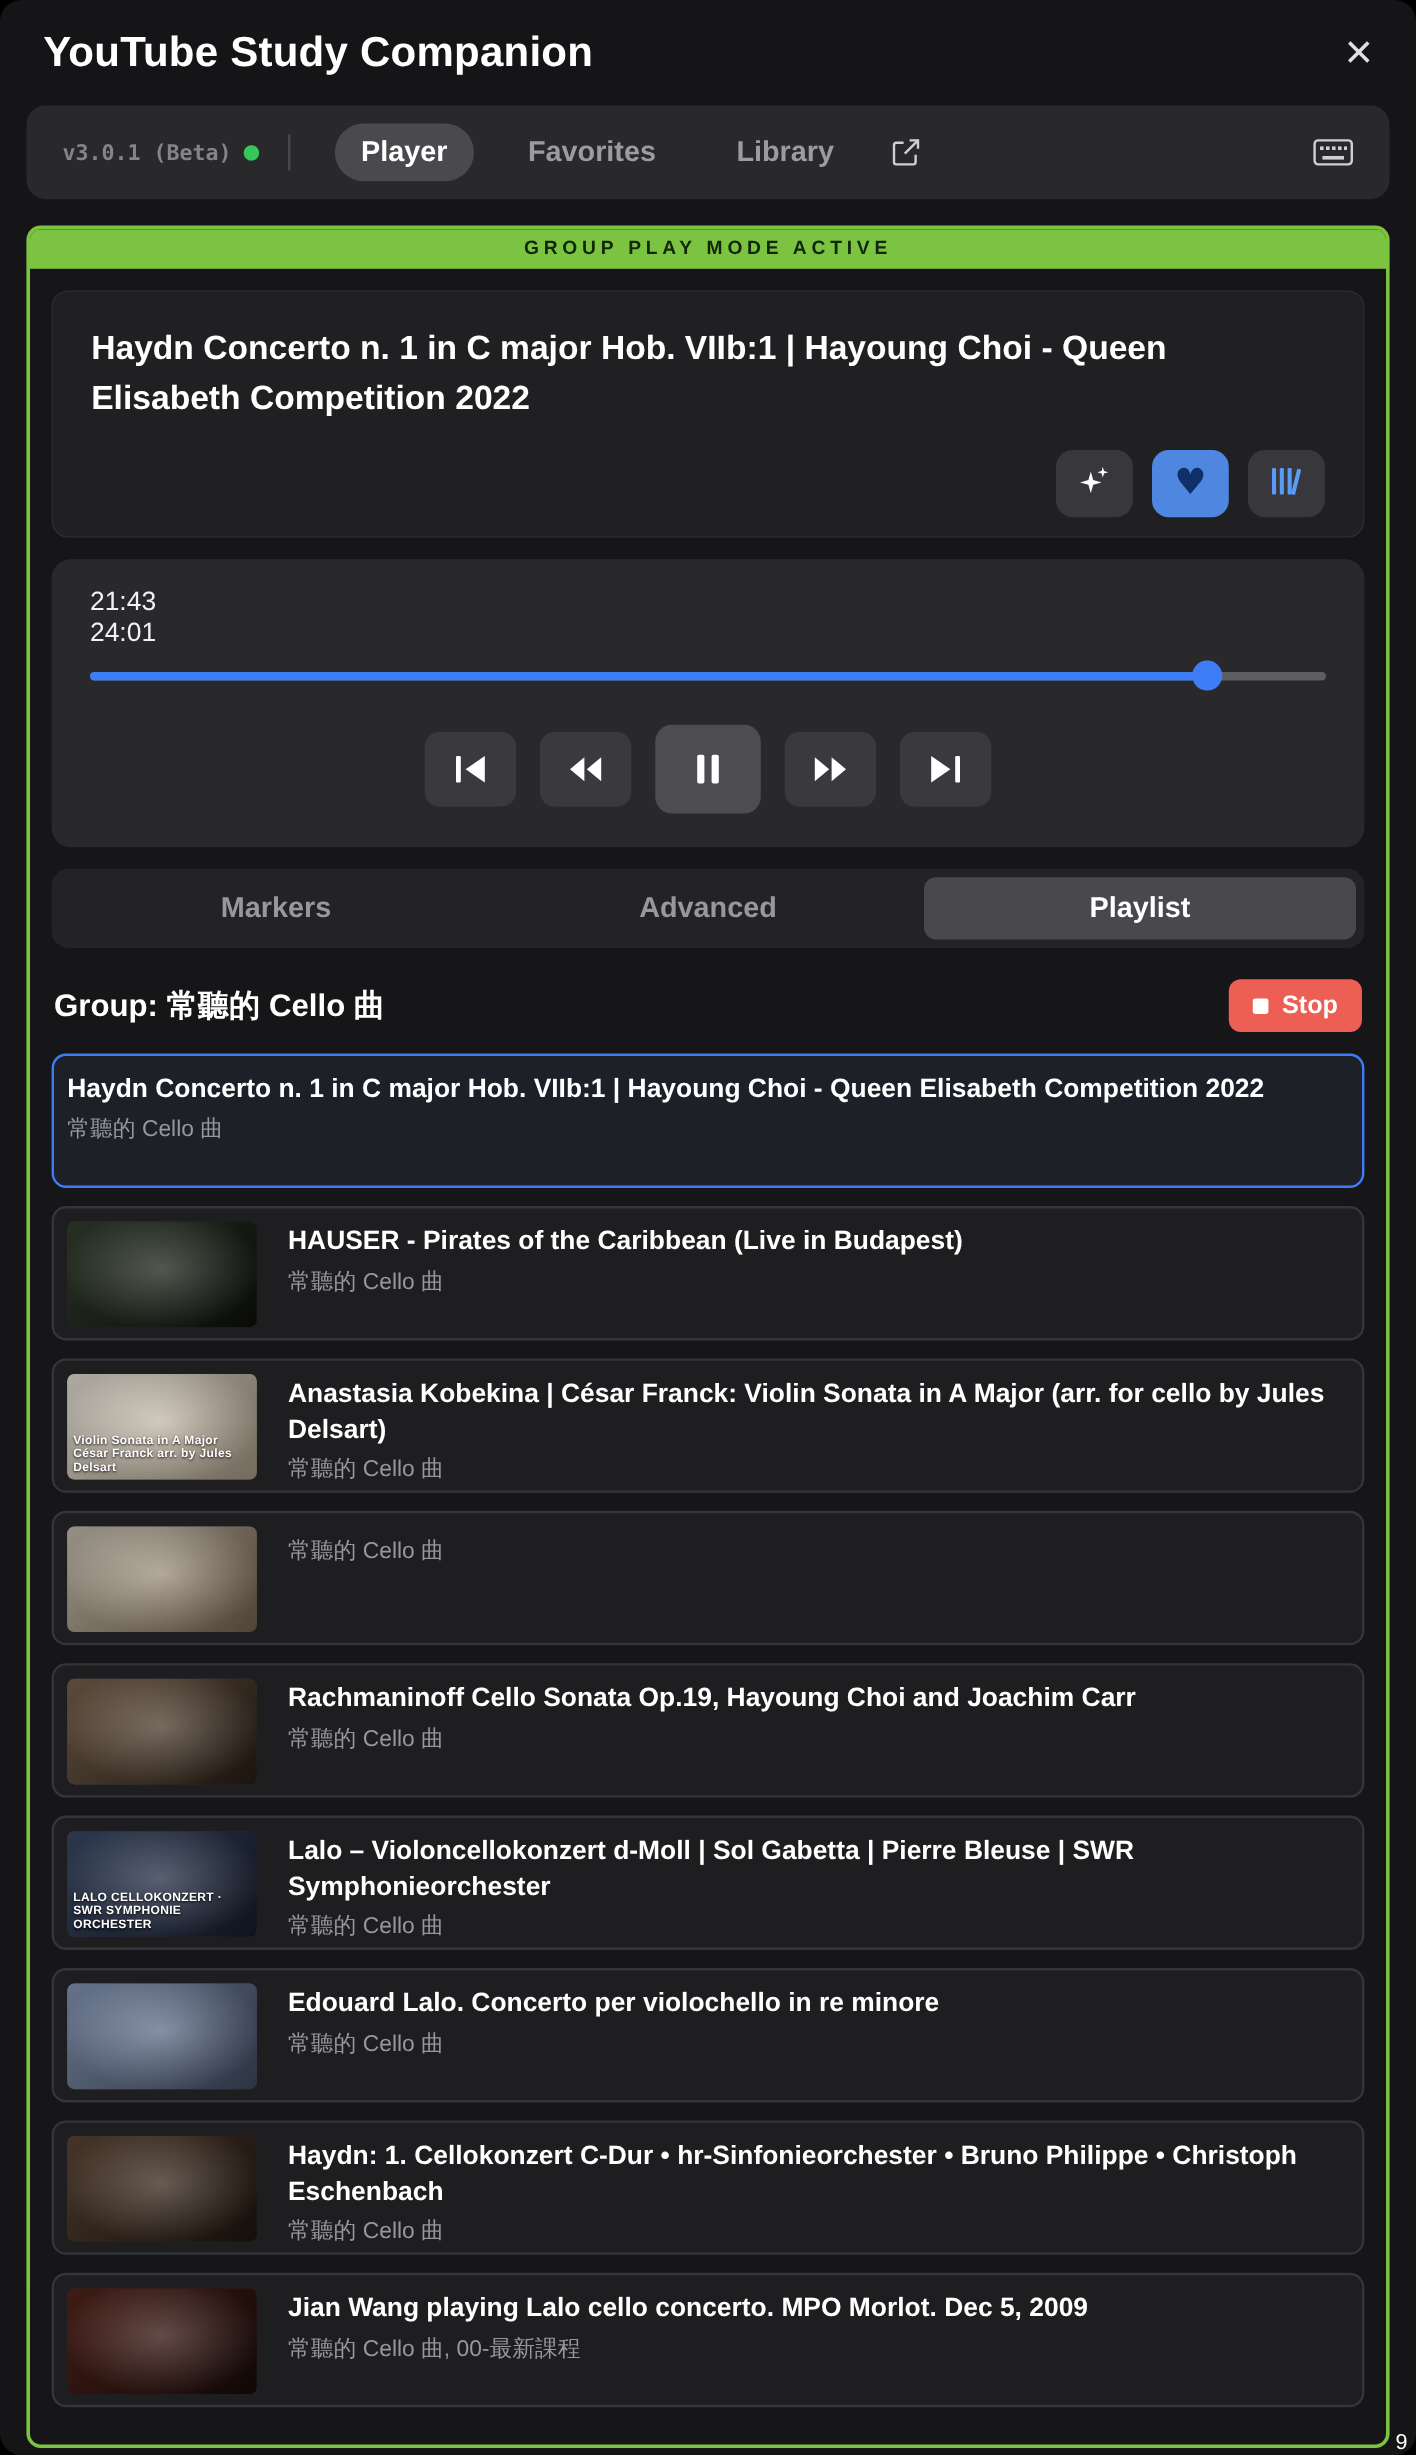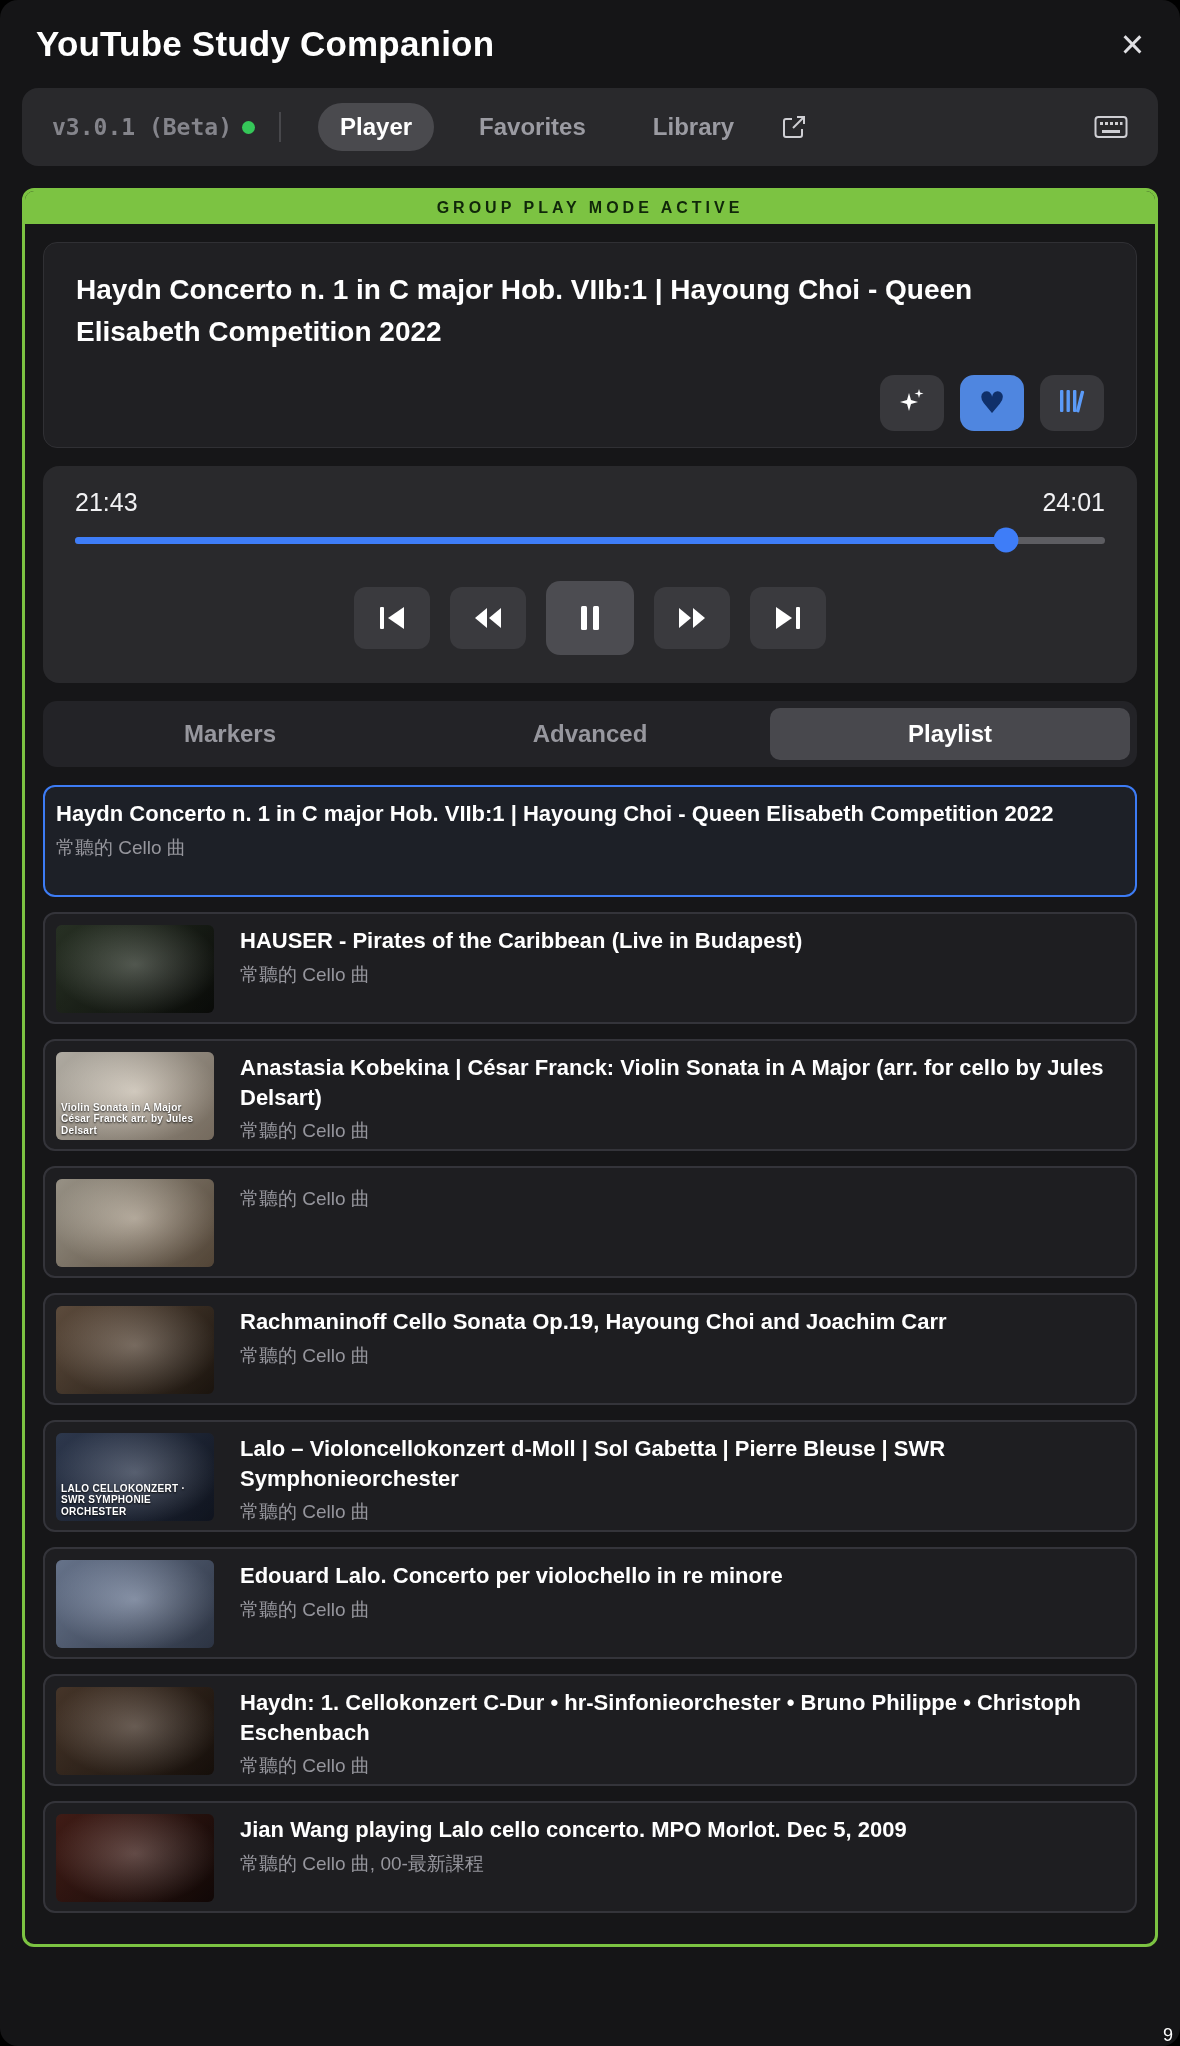--- a/index.html
+++ b/index.html
@@ -13,21 +13,21 @@
     width:1180px; height:2046px; background:#151517;
     border-radius:18px; overflow:hidden; position:relative;
   }
   
   .header { display:flex; justify-content:space-between; align-items:center; padding:24px 36px 18px; }
   .header-title { font-size:35px; font-weight:bold; letter-spacing:.2px; }
   .close-btn { color:#e0e0e4; font-size:40px; line-height:30px; cursor:pointer; font-weight:300; }
   
   .toolbar { margin:6px 22px 22px; background:#29292c; border-radius:16px; height:78px;
              display:flex; align-items:center; padding:0 30px; gap:24px; }
-  .version { font-family:"DejaVu Sans Mono", monospace; font-size:23px; font-weight:bold; color:#84848b;
+  .version { font-family:"DejaVu Sans Mono", monospace; font-size:18px; font-weight:bold; color:#84848b;
              display:flex; align-items:center; gap:10px; white-space:nowrap; }
   .green-dot { width:13px; height:13px; border-radius:50%; background:#35c759; }
   .vdiv { width:2px; height:30px; background:#47474b; }
   .tb-tabs { display:flex; align-items:center; gap:10px; }
   .tb-tab { font-size:24px; font-weight:bold; color:#9b9ba2; padding:10px 22px; border-radius:24px; cursor:pointer;margin-left:13px; }
   .tb-tab.active { background:#4a4a4e; color:#fff; }
   .icon-plain { display:flex; align-items:center; justify-content:center; cursor:pointer; }
   .kbd-btn { margin-left:auto; }
   
   .main-box { margin:0 22px; border:3px solid #7cc342; border-radius:12px; overflow:hidden; background:#161618; }
@@ -36,21 +36,21 @@
   
   .info-card { margin:18px; background:#202023; border:1px solid #303034; border-radius:14px; padding:26px 32px 16px; }
   .video-title { font-size:28px; font-weight:bold; line-height:1.5; }
   .action-row { display:flex; justify-content:flex-end; gap:16px; margin-top:22px; }
   .action-btn { width:64px; height:56px; background:#38383c; border-radius:14px;
                 display:flex; align-items:center; justify-content:center; cursor:pointer; }
   .heart-btn { background:#4f86e0; }
   .heart-glyph { color:#10306a; font-size:30px; line-height:1; font-family:"DejaVu Sans", sans-serif; }
   
   .controls-card { margin:0 18px 18px; background:#29292c; border-radius:16px; padding:22px 32px 28px; }
-  .time-row { display:flex; justify-content:space-between; font-size:25px; color:#f2f2f4; }
+  .time-row { display:flex; justify-content:space-between; font-size:22px; color:#f2f2f4;flex-direction:column; }
   .slider { position:relative; height:26px; margin-top:10px; display:flex; align-items:center; cursor:pointer; }
   .track { width:100%; height:7px; border-radius:4px; background:#5d5d62; position:relative; }
   .fill { position:absolute; left:0; top:0; bottom:0; border-radius:4px; background:#3e7df8; }
   .thumbdot { position:absolute; top:50%; transform:translate(-50%,-50%); width:25px; height:25px;
               border-radius:50%; background:#3e7df8; }
   .transport { display:flex; justify-content:center; align-items:center; gap:20px; margin-top:28px; }
   .t-btn { width:76px; height:62px; background:#3a3a3e; border-radius:12px;
            display:flex; align-items:center; justify-content:center; cursor:pointer; }
   .t-btn.main { width:88px; height:74px; background:#4c4c51; border-radius:14px; }
   .t-btn svg { display:block; }
@@ -210,20 +210,27 @@
       </div>
     </div>
 
     <div class="section-tabs">
       <div class="s-tab">Markers</div>
       <div class="s-tab">Advanced</div>
       <div class="s-tab active">Playlist</div>
     </div>
 
     <div class="playlist">
+      <div class="group-row">
+        <div class="group-title">Group: 常聽的 Cello 曲</div>
+        <div class="stop-btn">
+          <span class="stop-square"></span>
+          <span>Stop</span>
+        </div>
+      </div>
       <div>
           <div class="p-item active">
     <div class="p-body">
       <div class="p-title">Haydn Concerto n. 1 in C major Hob. VIIb:1 | Hayoung Choi - Queen Elisabeth Competition 2022</div>
       <div class="p-sub">常聽的 Cello 曲</div>
     </div>
   </div>
           <div class="p-item">
     <div class="p-thumb" style="background: linear-gradient(135deg, rgb(52, 64, 47), rgb(12, 14, 11));">
       <span class="thumb-cap"></span>

